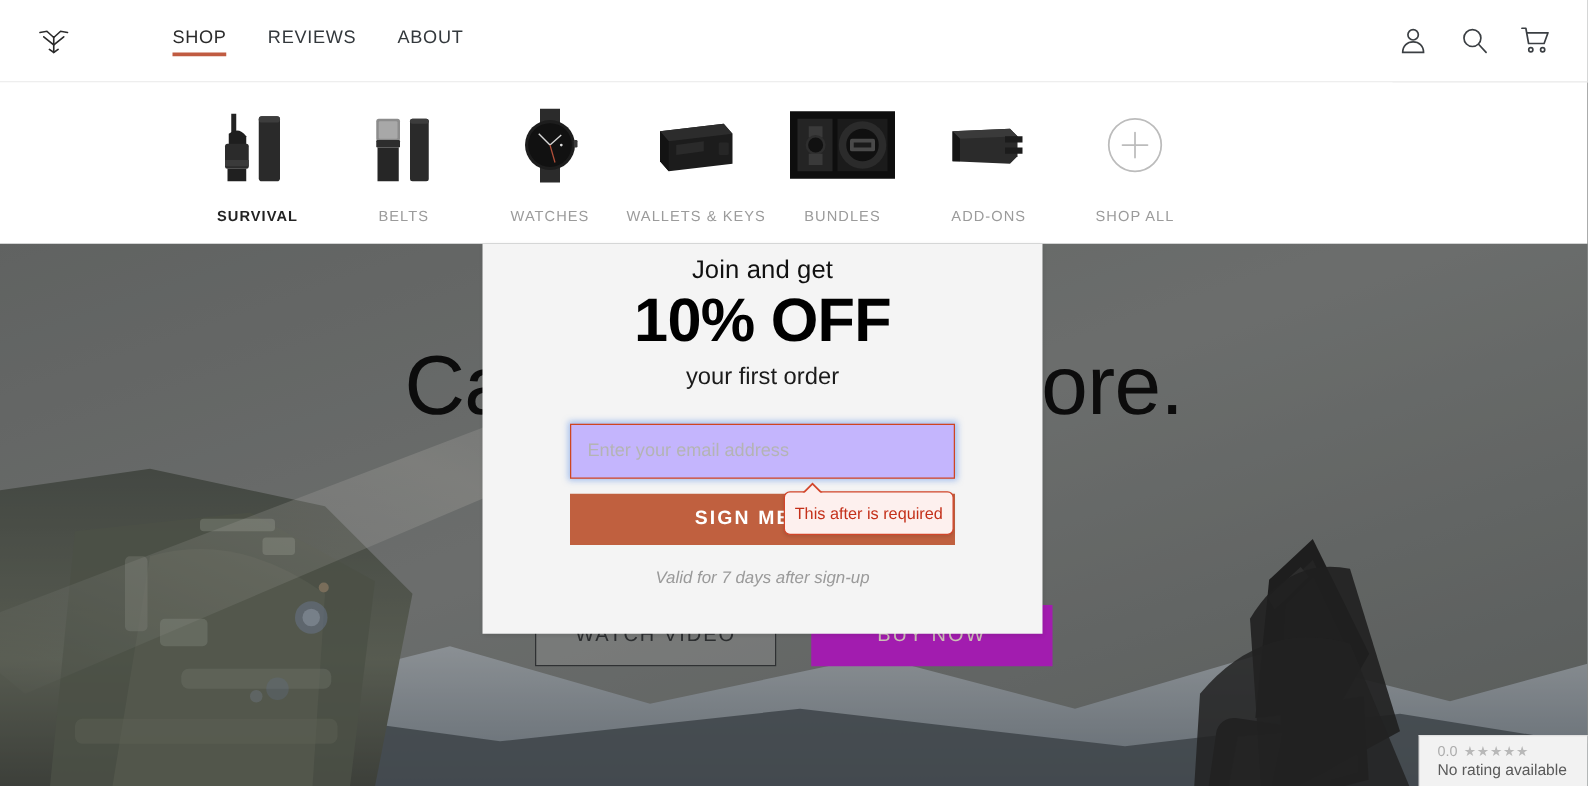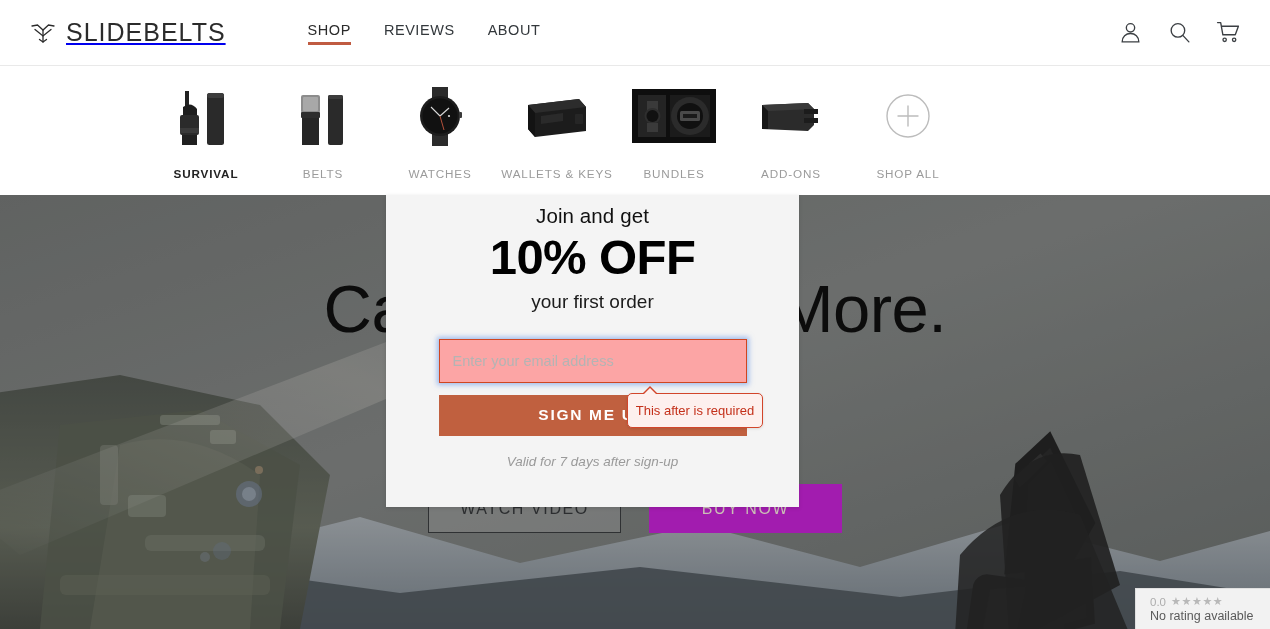--- a/index.html
+++ b/index.html
@@ -83,40 +83,40 @@
   }
   .btn-fill {
     width:193px; height:49px; border:none;
     display:flex; align-items:center; justify-content:center;
     font-size:16px; letter-spacing:1.6px; color:#cbbfb6;
     background:#a21caf; cursor:pointer;
   }
 
   
   .modal {
-    position:absolute; left:386px; top:195px; width:413px; height:312px;
+    position:absolute; left:386px; top:195px; width:448px; height:312px;
     background:#f4f4f4; z-index:40;
     display:flex; flex-direction:column; align-items:center;
     box-shadow:0 1px 4px rgba(0,0,0,0.13);
   }
   .m-join {
     margin-top:9px; font-size:20.5px; color:#111111; font-weight:400;
     letter-spacing:0.1px;
   }
   .m-offer {
     margin-top:4px; font-size:49px; font-weight:bold; color:#000000;
     letter-spacing:-0.6px; line-height:1.06;
   }
   .m-sub {
     margin-top:7px; font-size:19px; color:#1b1b1b; font-weight:400;
   }
   .m-input-wrap { position:relative; margin-top:26px; }
   .m-input {
     width:308px; height:44px; border:1px solid #cf4520;
-    background:#fca5a5; font-size:14.5px; color:#333;
+    background:#c4b5fd; font-size:14.5px; color:#333;
     padding:0 13px; outline:none;
     box-shadow:0 0 5px 2px rgba(90,140,230,0.55);
     font-family:"Liberation Sans", sans-serif;
   }
   .m-input::placeholder { color:#b4b4b4; }
   .m-btn {
     margin-top:12px; width:308px; height:41px; border:none;
     background:#c0603f; color:#ffffff; font-size:15.5px;
     font-weight:bold; letter-spacing:1.7px; cursor:pointer;
     font-family:"Liberation Sans", sans-serif;
@@ -166,21 +166,20 @@
     <span>
       <svg class="logo-mark" viewBox="0 0 26 22">
         <g fill="none" stroke="#2b2b2b" stroke-width="1.3" stroke-linecap="round">
           <path d="M2 4 L7.5 3 L13 8 L18.5 3 L24 4"></path>
           <path d="M5 7.5 L13 14 L21 7.5"></path>
           <path d="M13 8 L13 20"></path>
           <path d="M9.5 17.5 L13 20 L16.5 17.5"></path>
         </g>
       </svg>
     </span>
-    <span class="logo-text">SLIDEBELTS</span>
   </a>
 
   <nav class="main-nav">
     <a class="nav-link active" href="#">SHOP</a>
     <a class="nav-link" href="#">REVIEWS</a>
     <a class="nav-link" href="#">ABOUT</a>
   </nav>
 
   <div class="header-icons">
     <span>

